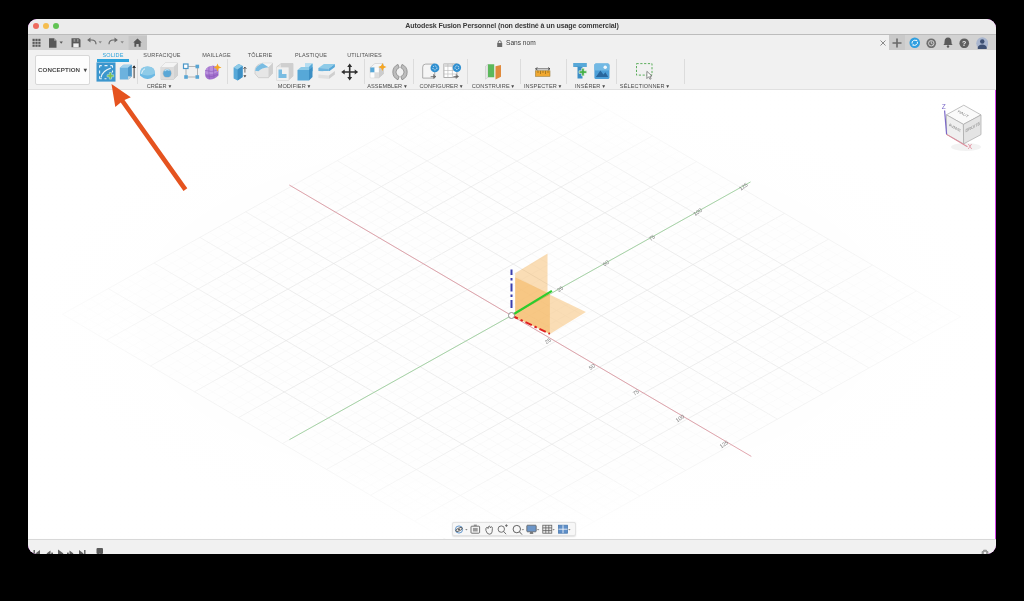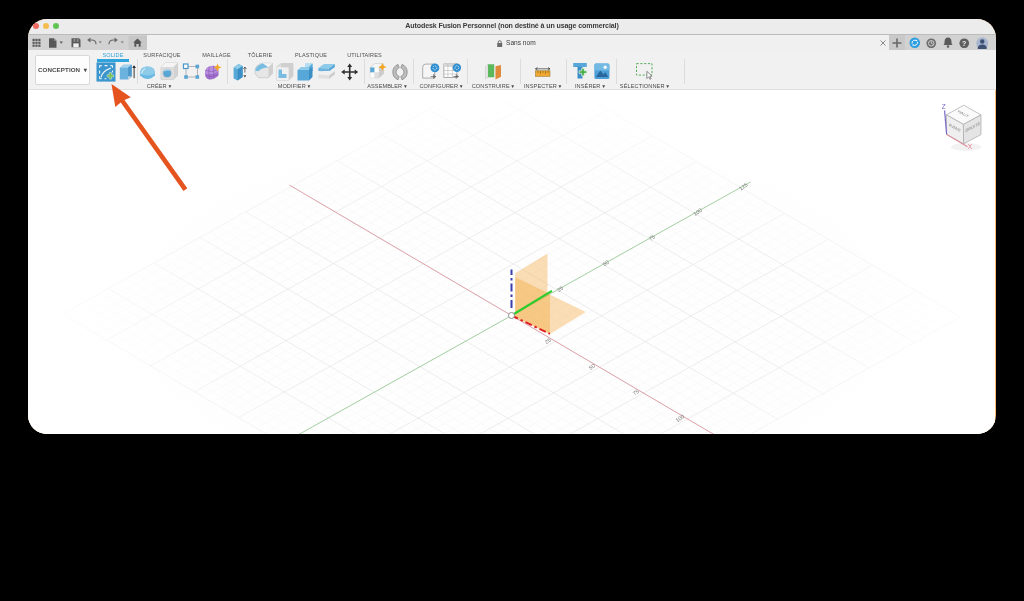--- a/index.html
+++ b/index.html
@@ -1,16 +1,16 @@
 <!DOCTYPE html>
 <html><head><meta charset="utf-8">
 <style>
   html,body{margin:0;padding:0;width:1024px;height:601px;background:#000;overflow:hidden;}
   *{box-sizing:border-box;font-family:"Liberation Sans",sans-serif;}
-  #win{position:absolute;left:28px;top:19px;width:968px;height:415px;background:#fdba74;border-radius:19px;overflow:hidden;}
+  #win{position:absolute;left:28px;top:19px;width:968px;height:535px;background:#d946ef;border-radius:9px;overflow:hidden;}
   .abs{position:absolute;}
   #titlebar{left:0;top:0;width:100%;height:15px;background:#ececec;}
   .tl{width:6.4px;height:6.4px;border-radius:50%;top:4px;}
   #title{width:100%;text-align:center;top:3.4px;font-size:7.1px;font-weight:bold;color:#3a3a3a;letter-spacing:-0.12px;}
   #tabbar{left:0;top:15px;width:100%;height:15.5px;background:#d2d2d2;border-top:0.5px solid #bcbcbc;}
   #activetab{left:119px;top:0;width:743px;height:15.5px;background:#f0f0f0;}
   #ribbon{left:0;top:30.5px;width:100%;height:40.5px;background:#f1f1f1;border-bottom:1px solid #e0e0e0;}
   .rtab{top:2.7px;font-size:5.5px;color:#4f4f4f;letter-spacing:0.15px;transform:translateX(-50%);white-space:nowrap;}
   .glabel{top:33.8px;font-size:5.6px;color:#4a4a4a;letter-spacing:0.1px;transform:translateX(-50%);white-space:nowrap;}
   .gdiv{top:9px;width:1px;height:25px;background:#dcdcdc;}

